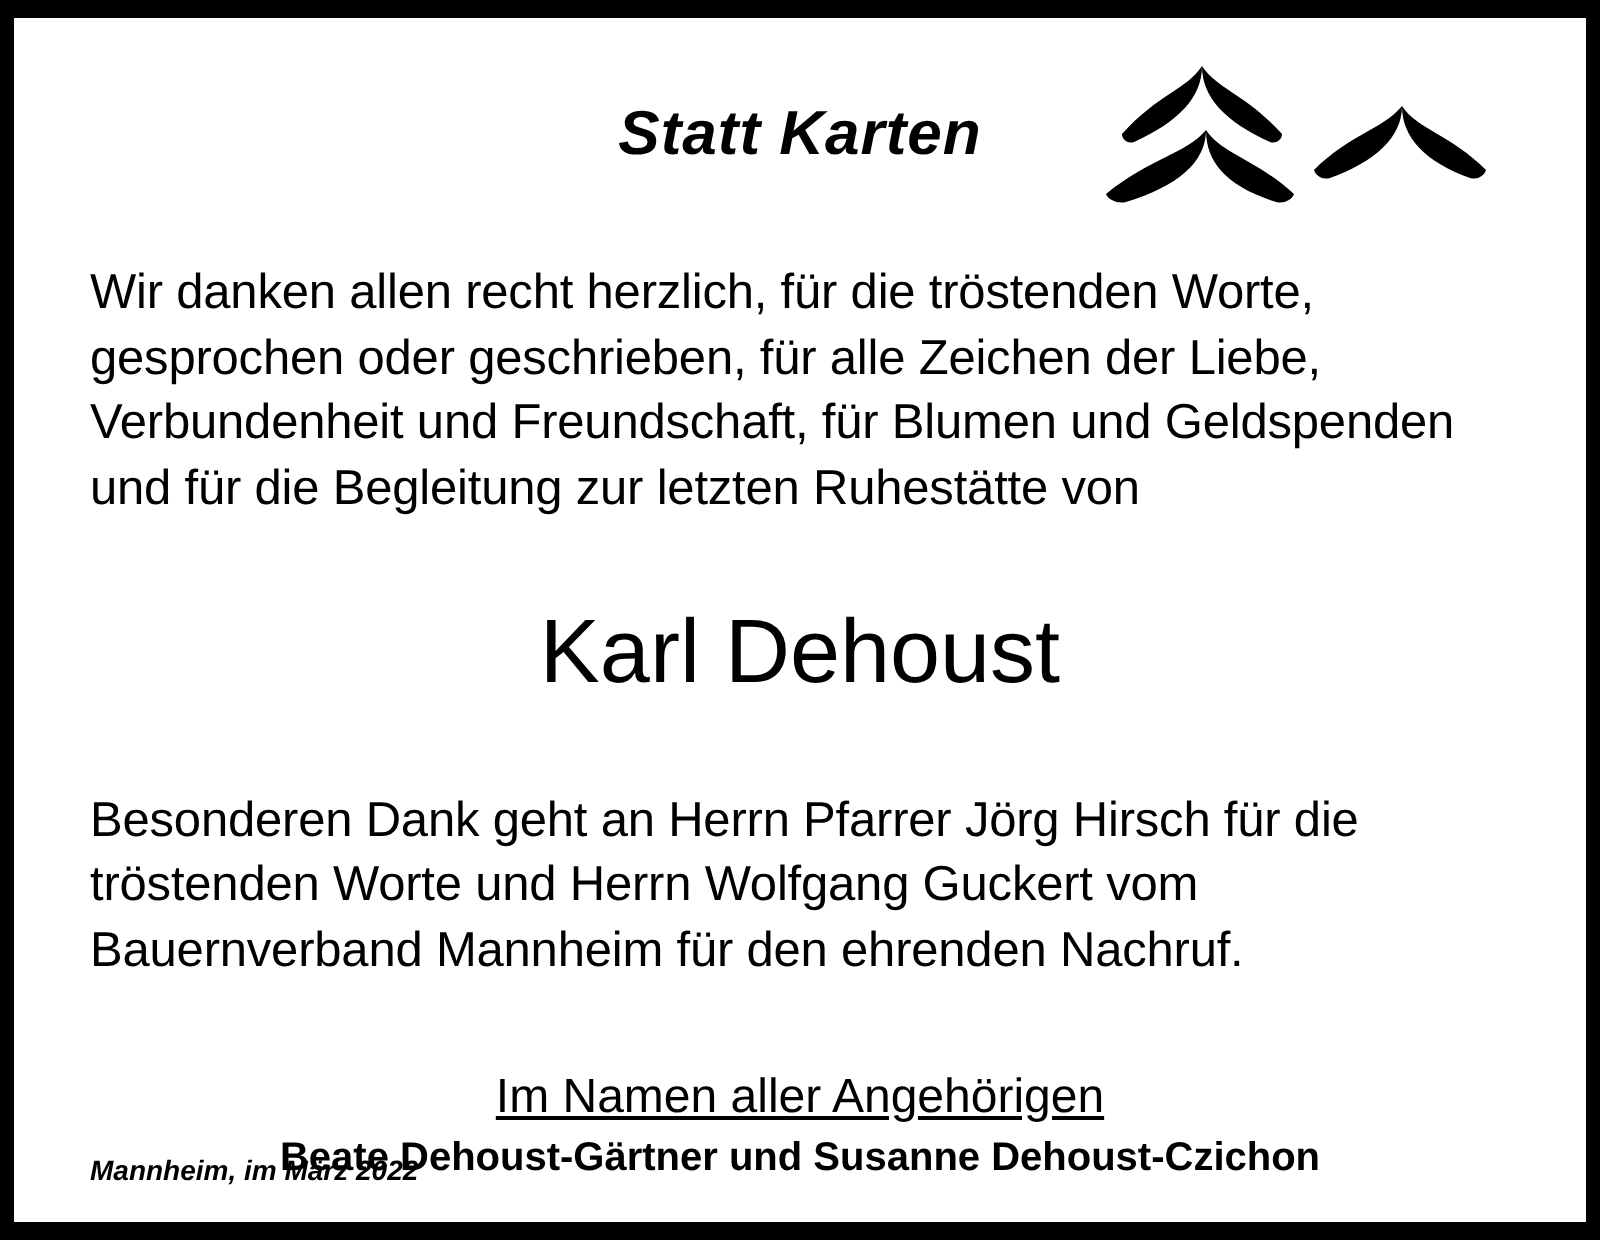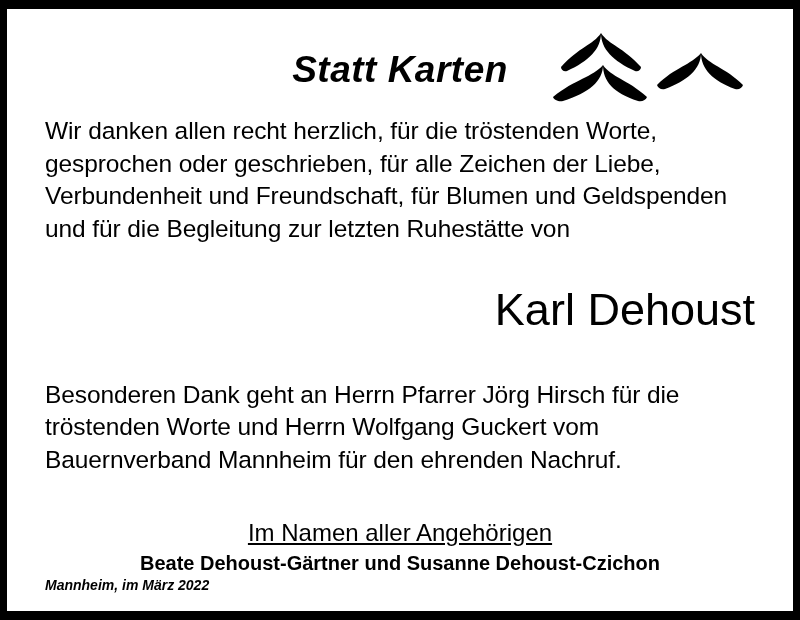--- a/index.html
+++ b/index.html
@@ -36,44 +36,44 @@
   .header-row {
     position: relative;
     height: 72px;
   }
   .statt-karten {
     position: absolute;
     left: 0;
     right: 0;
     top: 18px;
     text-align: center;
-    font-size: 37px;
+    font-size: 31px;
     font-weight: bold;
     font-style: italic;
     letter-spacing: 0.5px;
   }
   .birds {
     position: absolute;
     right: 12px;
     top: 0px;
     width: 190px;
     height: 74px;
   }
   .para {
     font-size: 24.5px;
     line-height: 1.33;
     text-align: left;
     letter-spacing: -0.1px;
     margin: 0;
   }
   .para-top {
-    margin-top: 12px;
+    margin-top: 28px;
   }
   .name {
-    text-align: right;
+    text-align: center;
     font-size: 45px;
     line-height: 1.1;
     margin: 40px 0 44px 0;
     letter-spacing: 0px;
   }
   .para-mid {
     margin-top: 0px;
   }
   .closing {
     text-align: center;

